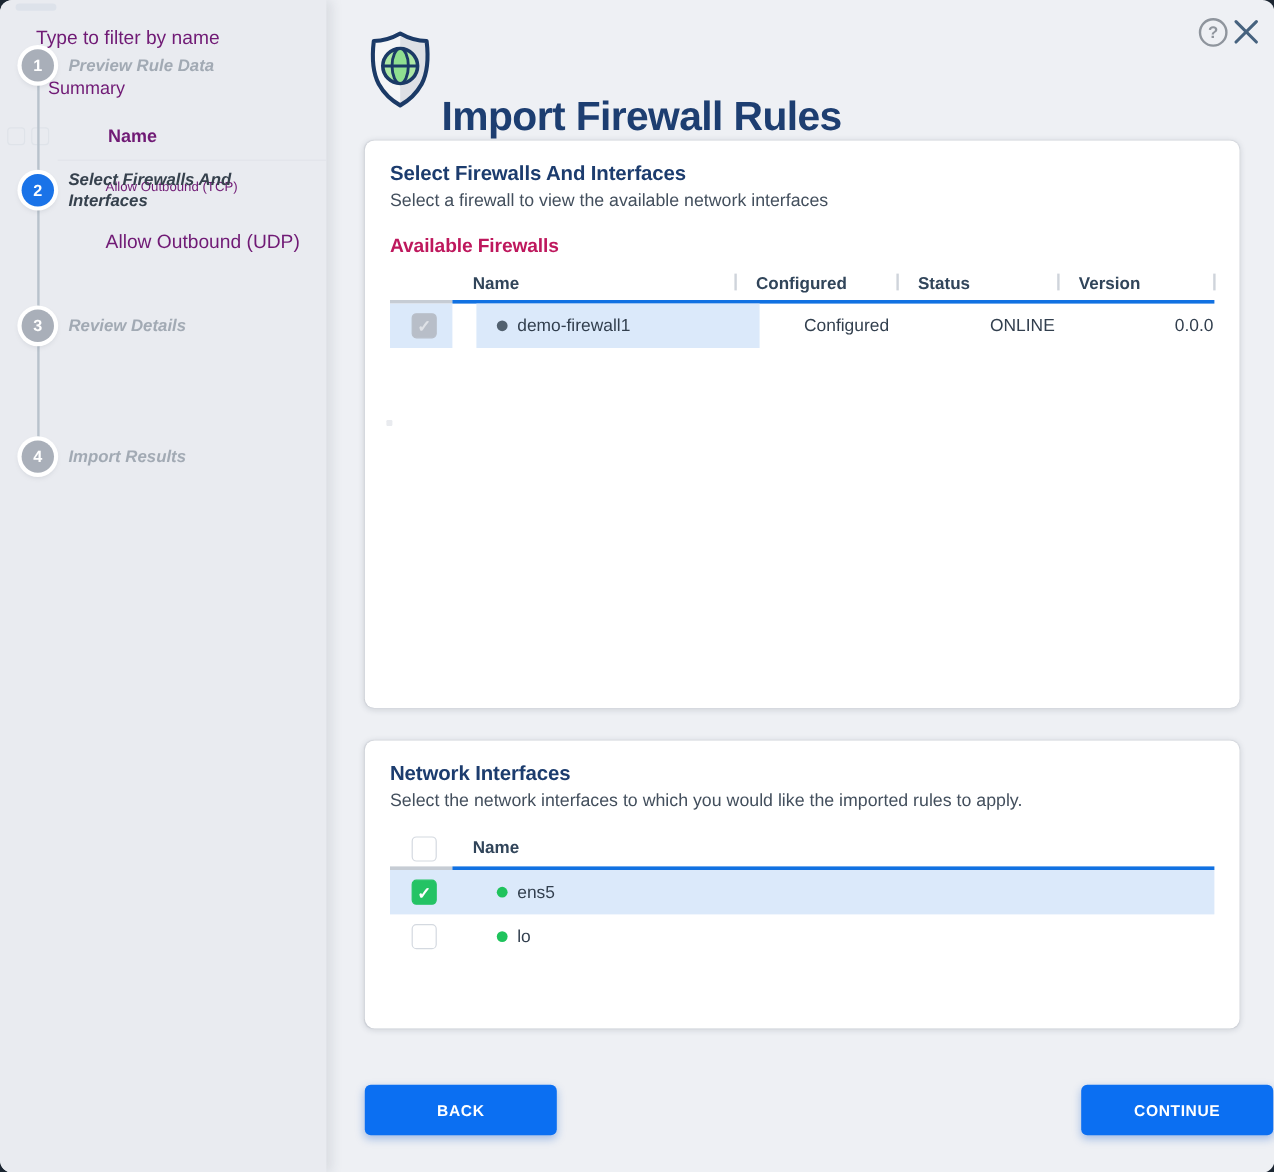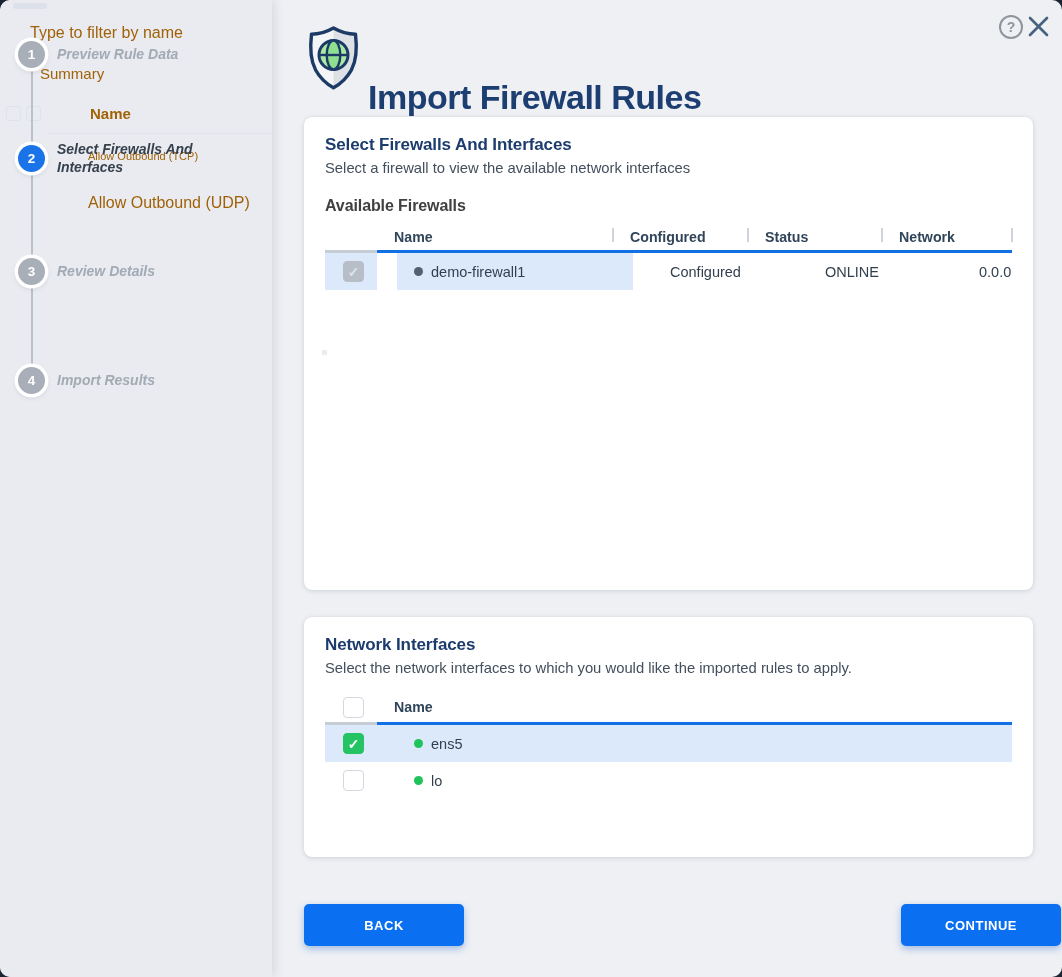--- a/index.html
+++ b/index.html
@@ -16,21 +16,21 @@
     border-radius:10px;
     overflow:hidden;
   }
   
   .sidebar{
     position:absolute;left:0;top:0;bottom:0;width:272px;
     background:#e9ebf0;
     box-shadow:4px 0 10px rgba(40,50,70,.10);
     border-radius:10px 0 0 10px;
   }
-  .ghost{position:absolute;color:#a16207;pointer-events:none;white-space:nowrap;}
+  .ghost{position:absolute;color:#701a75;pointer-events:none;white-space:nowrap;}
   .ghost-box{position:absolute;width:13px;height:13px;border:1px solid #dfe3e9;border-radius:3px;}
   .ghost-tab{position:absolute;left:13px;top:3px;width:34px;height:6px;background:#dde2ea;border-radius:3px;}
   .ghost-rule-line{position:absolute;left:48px;top:133px;width:224px;height:1px;background:#e1e4ea;}
   .connector{position:absolute;left:31px;top:55px;width:2px;height:326px;background:#b8c2cc;}
   .step{position:absolute;left:18px;display:flex;align-items:center;gap:12px;}
   .step-circle{
     width:27px;height:27px;border-radius:50%;flex:0 0 27px;
     display:flex;align-items:center;justify-content:center;
     color:#fff;font-size:13.5px;font-weight:700;
     background:#a9afb9;
@@ -55,21 +55,21 @@
   
   .card{
     position:absolute;left:304px;width:729px;background:#fff;border-radius:8px;
     box-shadow:0 1px 5px rgba(25,39,60,.15), 0 0 1px rgba(25,39,60,.10);
     box-sizing:border-box;padding:18px 21px;
   }
   .card-firewalls{top:117px;height:473px;}
   .card-interfaces{top:617px;height:240px;}
   .card h2{margin:0;font-size:17px;font-weight:800;color:#1c3c6e;letter-spacing:-.1px;}
   .card .sub{margin:5px 0 0;font-size:14.8px;color:#434f5d;}
-  .card h3{margin:21px 0 0;font-size:16px;font-weight:800;color:#404040;letter-spacing:-.1px;}
+  .card h3{margin:21px 0 0;font-size:16px;font-weight:800;color:#be185d;letter-spacing:-.1px;}
   .tbl{margin-top:8px;}
   .thead{display:flex;align-items:center;height:27px;}
   .th{
     position:relative;height:100%;display:flex;align-items:center;
     box-sizing:border-box;padding-left:17px;
     font-size:14.2px;font-weight:600;color:#31455a;
   }
   .th.sep::before{content:"";position:absolute;left:-1px;top:5px;width:2px;height:14px;background:#cfd4db;}
   .th-endtick{position:relative;width:0;height:100%;}
   .th-endtick::before{content:"";position:absolute;left:-1px;top:5px;width:2px;height:14px;background:#cfd4db;}
@@ -172,21 +172,21 @@
     <h2>Select Firewalls And Interfaces</h2>
     <p class="sub">Select a firewall to view the available network interfaces</p>
     <h3>Available Firewalls</h3>
 
     <div class="tbl">
       <div class="thead">
         <div class="th col-check"></div>
         <div class="th col-name">Name</div>
         <div class="th col-conf sep">Configured</div>
         <div class="th col-stat sep">Status</div>
-        <div class="th col-ver sep">Network</div>
+        <div class="th col-ver sep">Version</div>
         <div class="th-endtick"></div>
       </div>
       <div class="hrule">
         <div class="seg-gray"></div>
         <div class="seg-blue"></div>
       </div>
       <div class="trow">
         <div class="cell col-check hl" style="padding-left:18px;">
           <span class="checkbox" data-state="checked-disabled"></span>
         </div>

